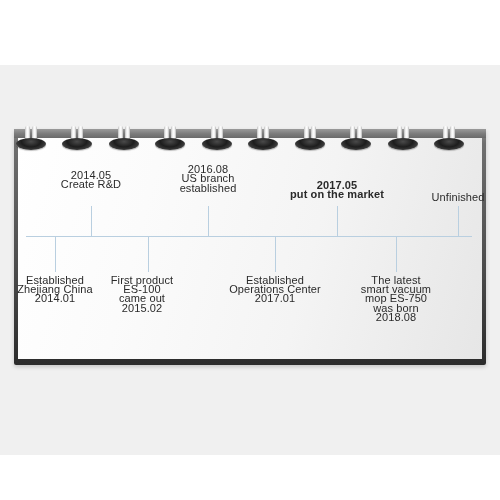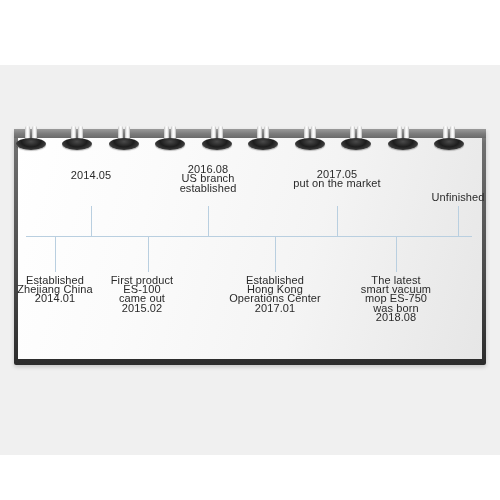--- a/index.html
+++ b/index.html
@@ -173,29 +173,30 @@
         <div class="ring-disc"></div>
       </div>
     </div>
 
   <div class="axis"></div>
 
   <div id="events-above">
       <div class="connector" style="left: 91px; top: 206px; height: 30px;"></div>
       <div class="label above" style="left: 21px; width: 140px; top: 171px;">
         <div>2014.05</div>
+        <div>Create R&amp;D</div>
       </div>
       <div class="connector" style="left: 208px; top: 206px; height: 30px;"></div>
       <div class="label above" style="left: 138px; width: 140px; top: 165.2px;">
         <div>2016.08</div>
         <div>US branch</div>
         <div>established</div>
       </div>
       <div class="connector" style="left: 337px; top: 206px; height: 30px;"></div>
-      <div class="label above" style="left: 267px; width: 140px; top: 170px;">
+      <div class="label above" style="left: 267px; width: 140px; top: 181px; font-weight: bold;">
         <div>2017.05</div>
         <div>put on the market</div>
       </div>
       <div class="connector" style="left: 458px; top: 206px; height: 30px;"></div>
       <div class="label above" style="left: 388px; width: 140px; top: 192.8px;">
         <div>Unfinished</div>
       </div>
     </div>
   <div id="events-below">
       <div class="connector" style="left: 55px; top: 236px; height: 36px;"></div>
@@ -207,21 +208,20 @@
       <div class="connector" style="left: 148px; top: 236px; height: 36px;"></div>
       <div class="label below" style="left: 72px; width: 140px; top: 276px;">
         <div>First product</div>
         <div>ES-100</div>
         <div>came out</div>
         <div>2015.02</div>
       </div>
       <div class="connector" style="left: 275px; top: 236px; height: 36px;"></div>
       <div class="label below" style="left: 205px; width: 140px; top: 276px;">
         <div>Established</div>
-        <div>Hong Kong</div>
         <div>Operations Center</div>
         <div>2017.01</div>
       </div>
       <div class="connector" style="left: 396px; top: 236px; height: 36px;"></div>
       <div class="label below" style="left: 326px; width: 140px; top: 276px;">
         <div>The latest</div>
         <div>smart vacuum</div>
         <div>mop ES-750</div>
         <div>was born</div>
         <div>2018.08</div>

